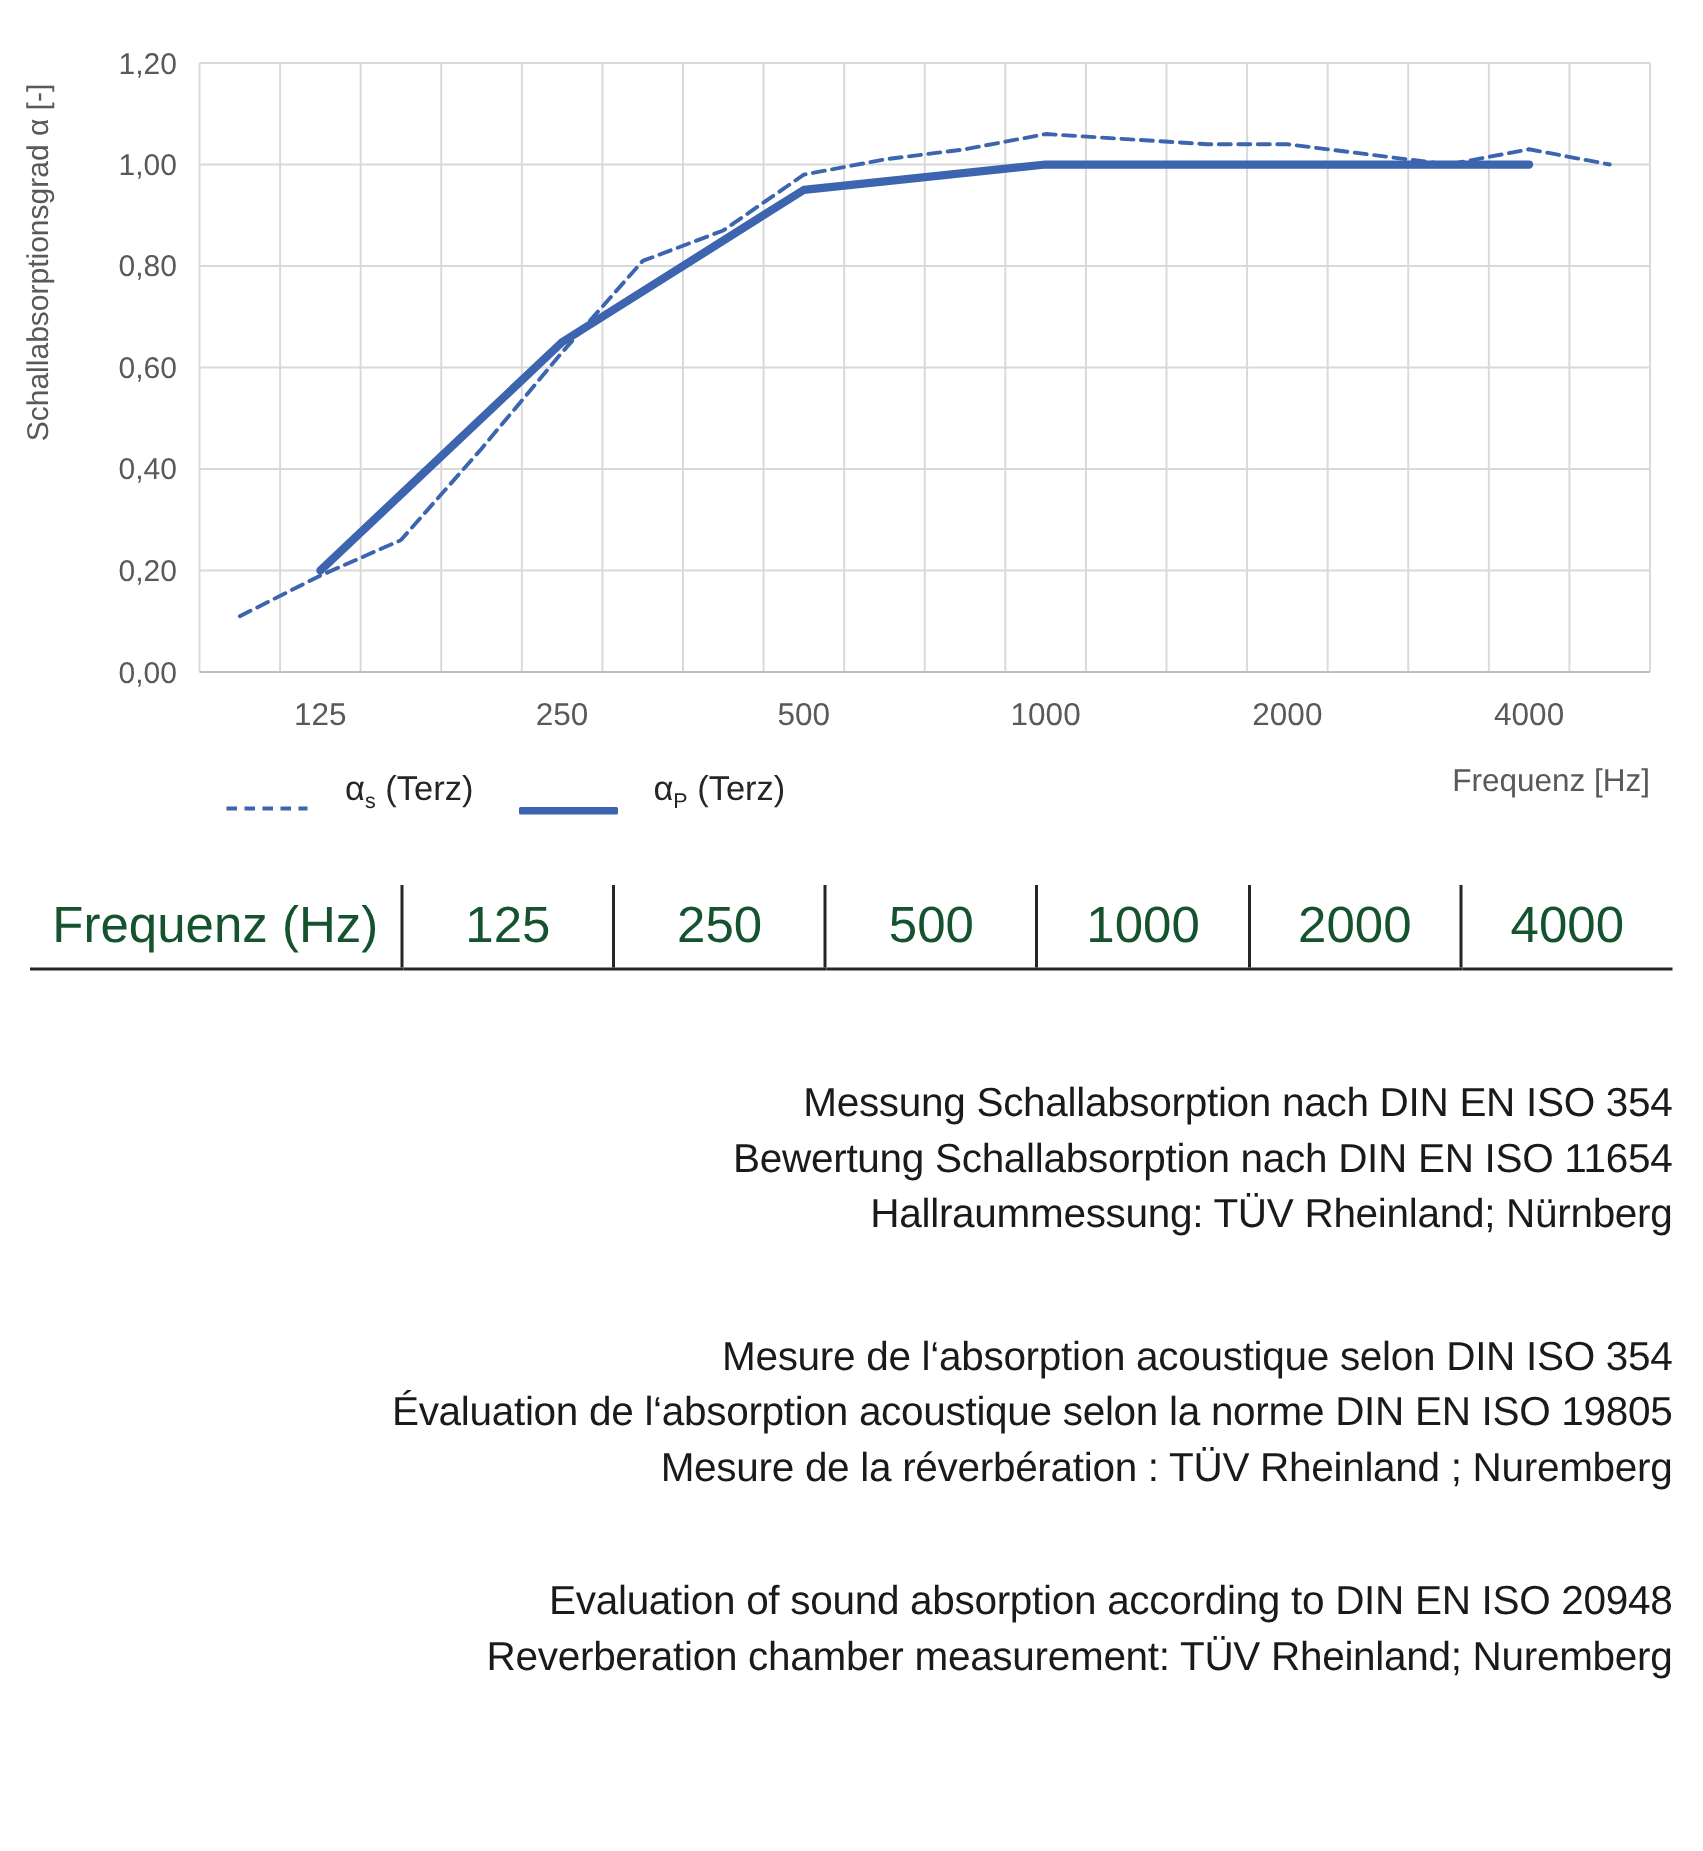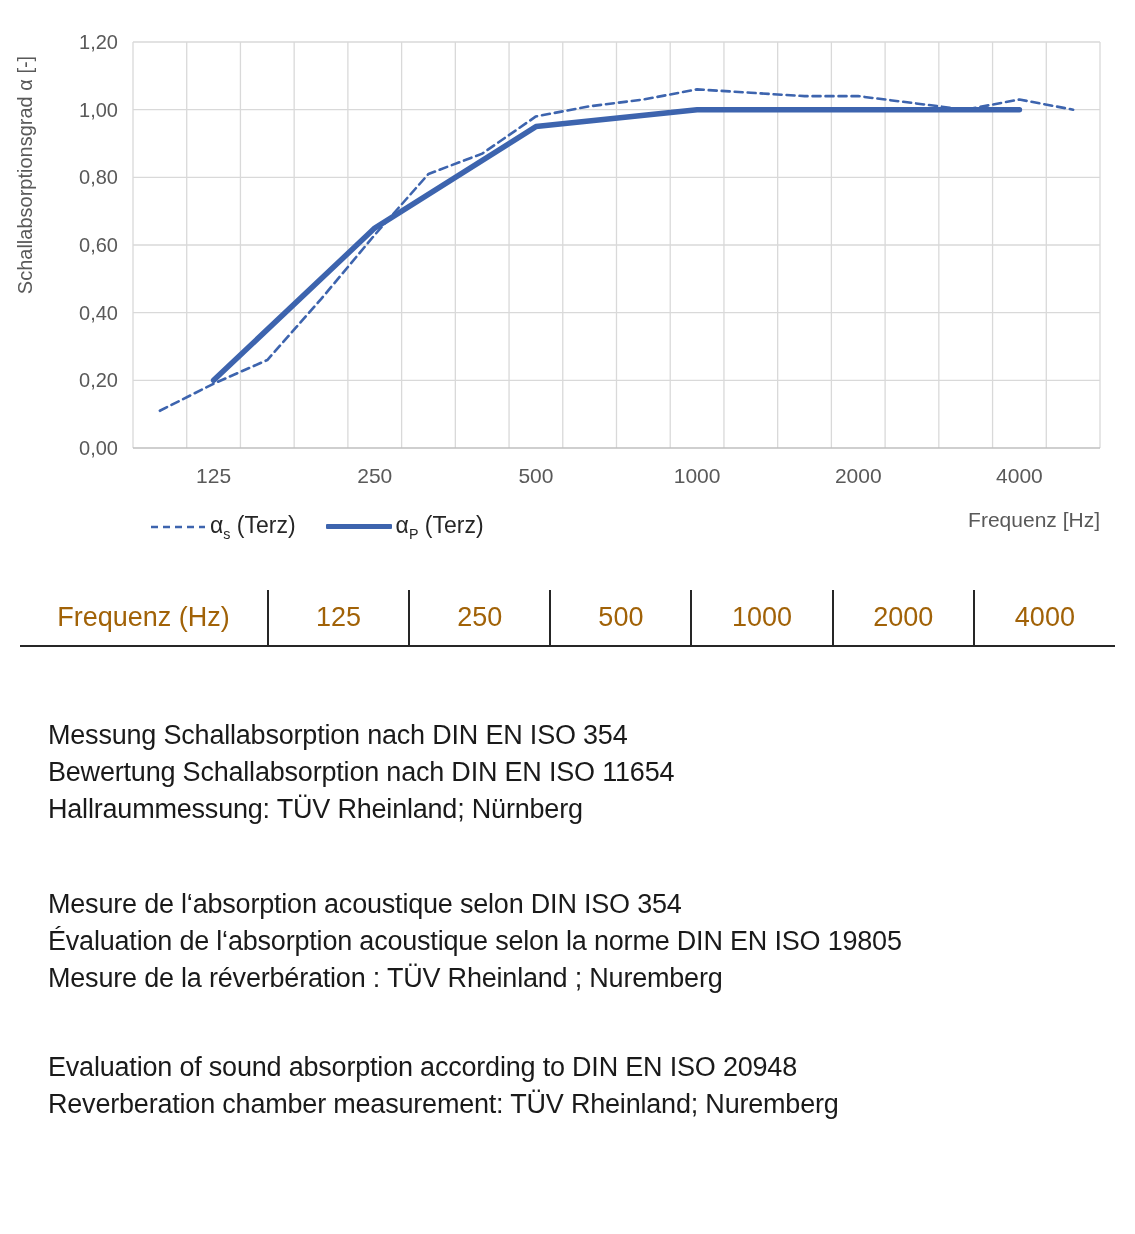--- a/index.html
+++ b/index.html
@@ -9,39 +9,39 @@
     color:#1a1a1a;
     overflow:hidden;
   }
   .chart-wrap{position:relative;width:1135px;height:560px;}
   .chart-wrap svg{display:block;}
   .legend{
     position:absolute;left:150px;top:512px;
     display:flex;align-items:center;gap:30px;
     font-size:23px;color:#262626;
   }
-  .legend-item{display:flex;align-items:center;gap:4px;}
+  .legend-item{display:flex;align-items:flex-end;gap:24px;}
   .legend-item sub{font-size:0.62em;}
   .swatch-solid{width:66px;height:5px;border-radius:1px;}
   
   .abs-table{
     width:1095px;margin:30px 20px 0 20px;
     border-collapse:collapse;table-layout:fixed;
-    font-size:27px;color:#a16207;
+    font-size:34px;color:#14532d;
   }
   .abs-table td{
     text-align:center;vertical-align:middle;
     height:55px;padding:0;
   }
   .abs-table col.first{width:248px;}
   .abs-table tr.head td{border-bottom:2px solid #262626;}
   .abs-table td + td{border-left:2px solid #262626;}
   .abs-table sub{font-size:0.65em;}
   
-  .notes{padding-right:20px;text-align:left;font-size:27px;line-height:37px;color:#1a1a1a;letter-spacing:-0.2px;margin-left:48px;}
+  .notes{padding-right:20px;text-align:right;font-size:27px;line-height:37px;color:#1a1a1a;letter-spacing:-0.2px;}
   .notes-de{margin-top:70px;}
   .notes-fr{margin-top:58px;}
   .notes-en{margin-top:52px;}
 </style>
 </head>
 <body>
 
 <div class="chart-wrap">
   <svg id="chart-svg" width="1135" height="560" viewBox="0 0 1135 560">
     <g id="grid-v">

